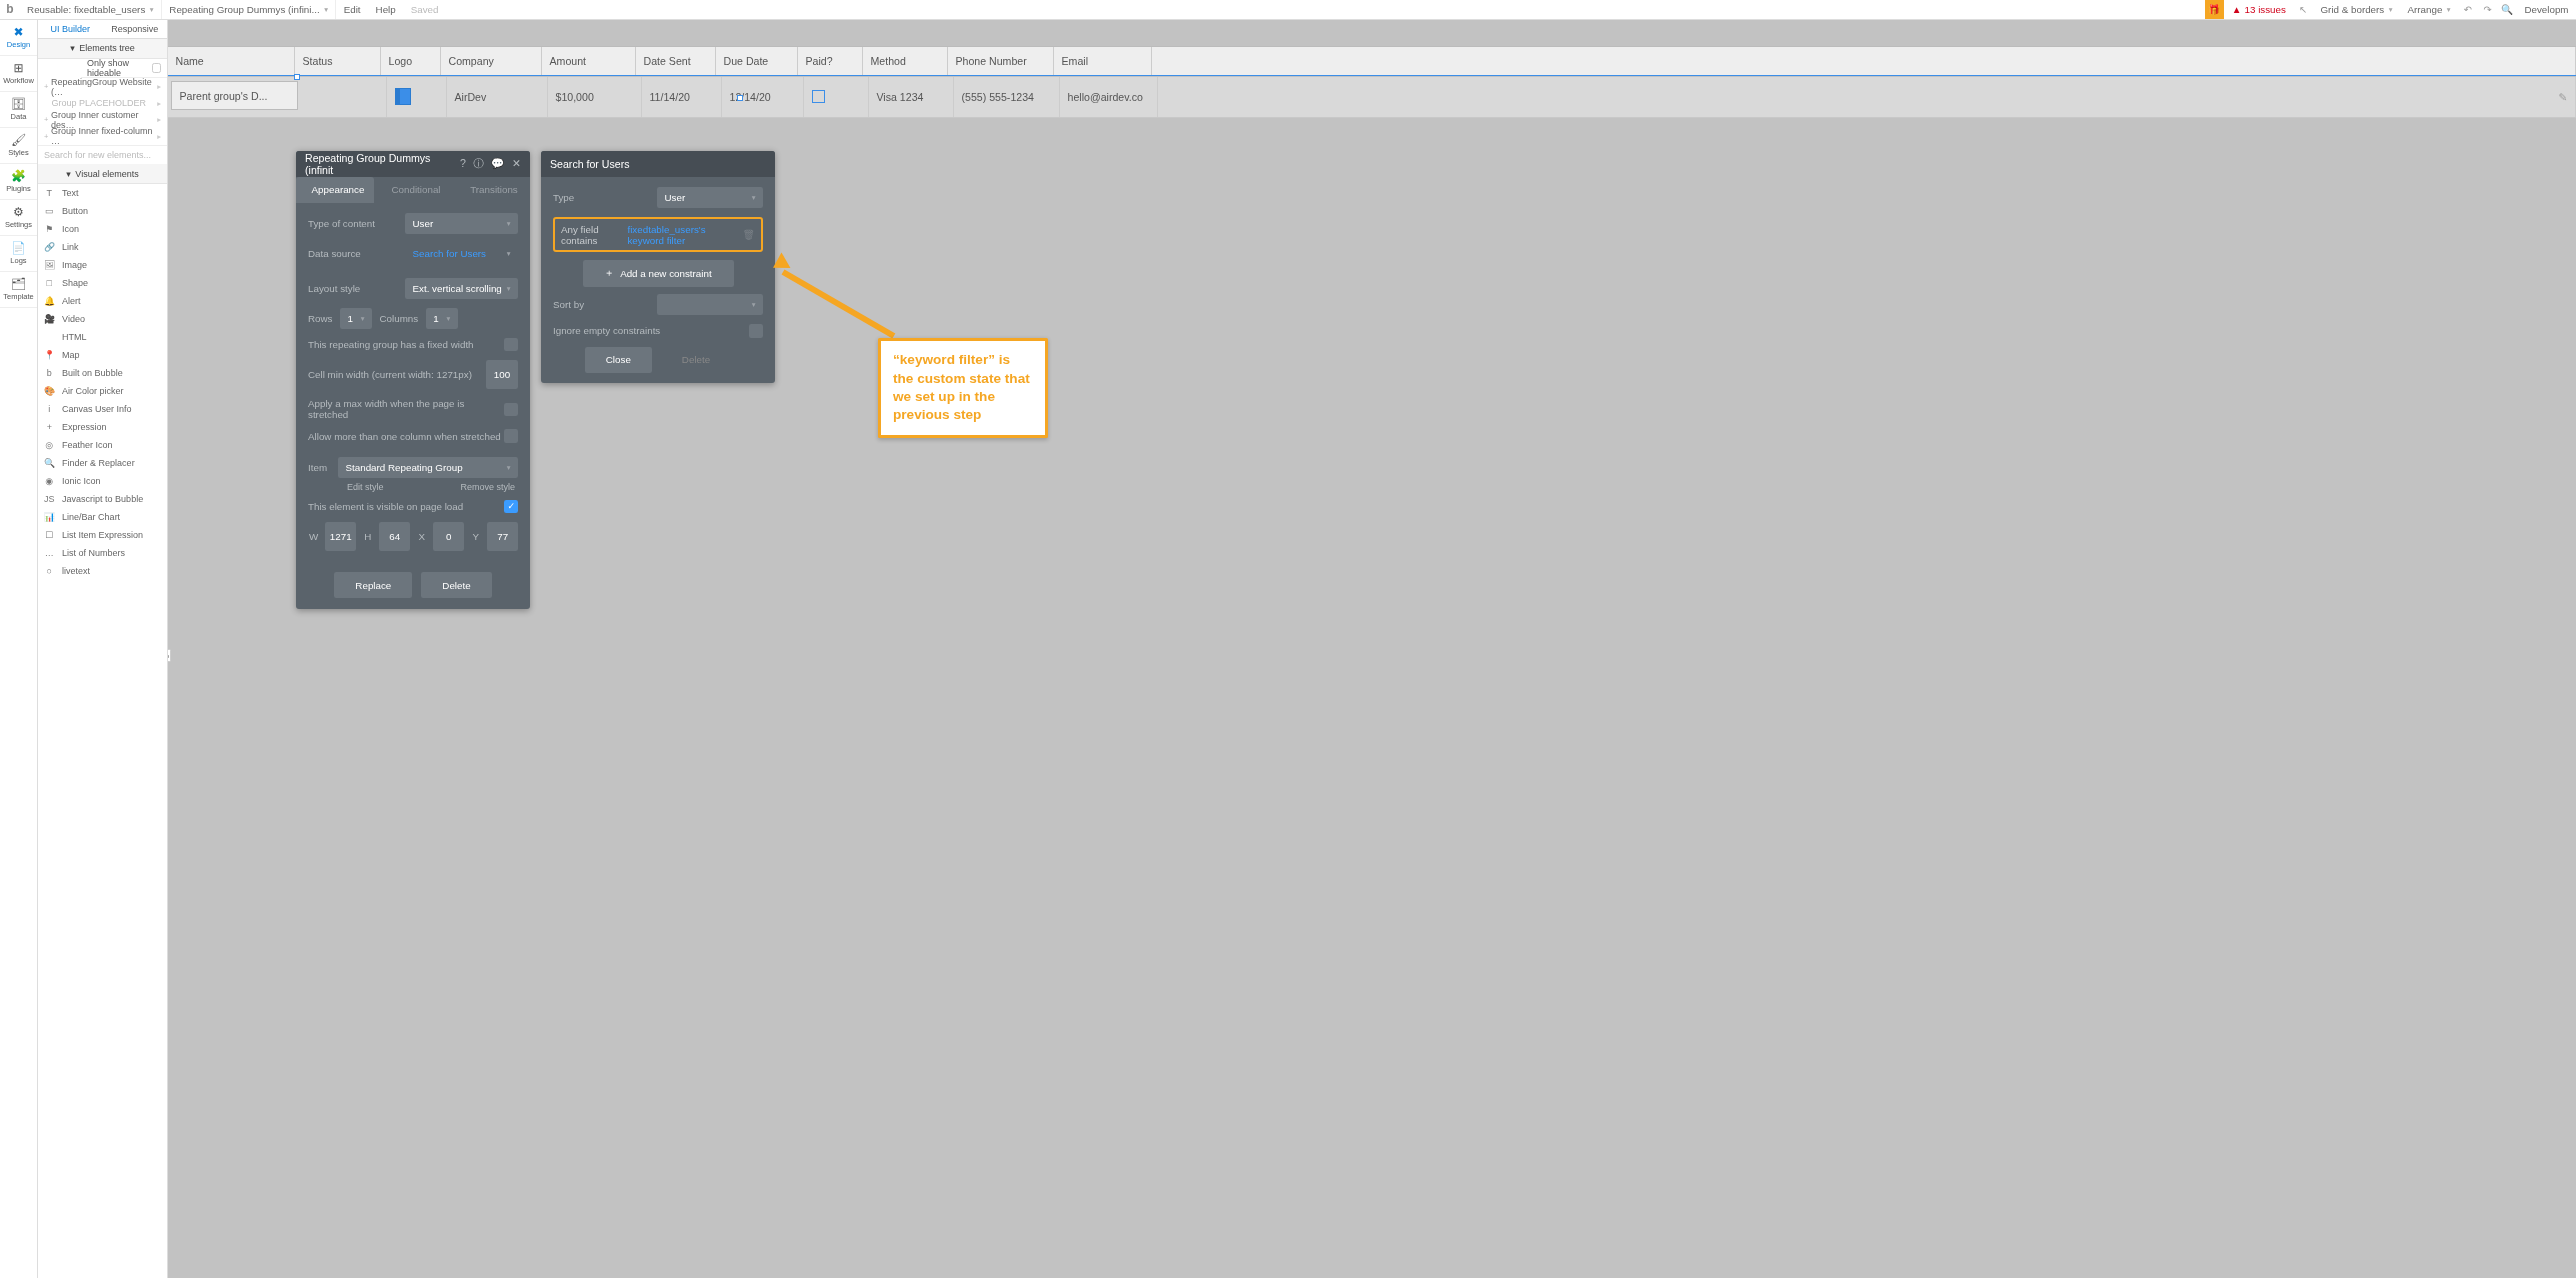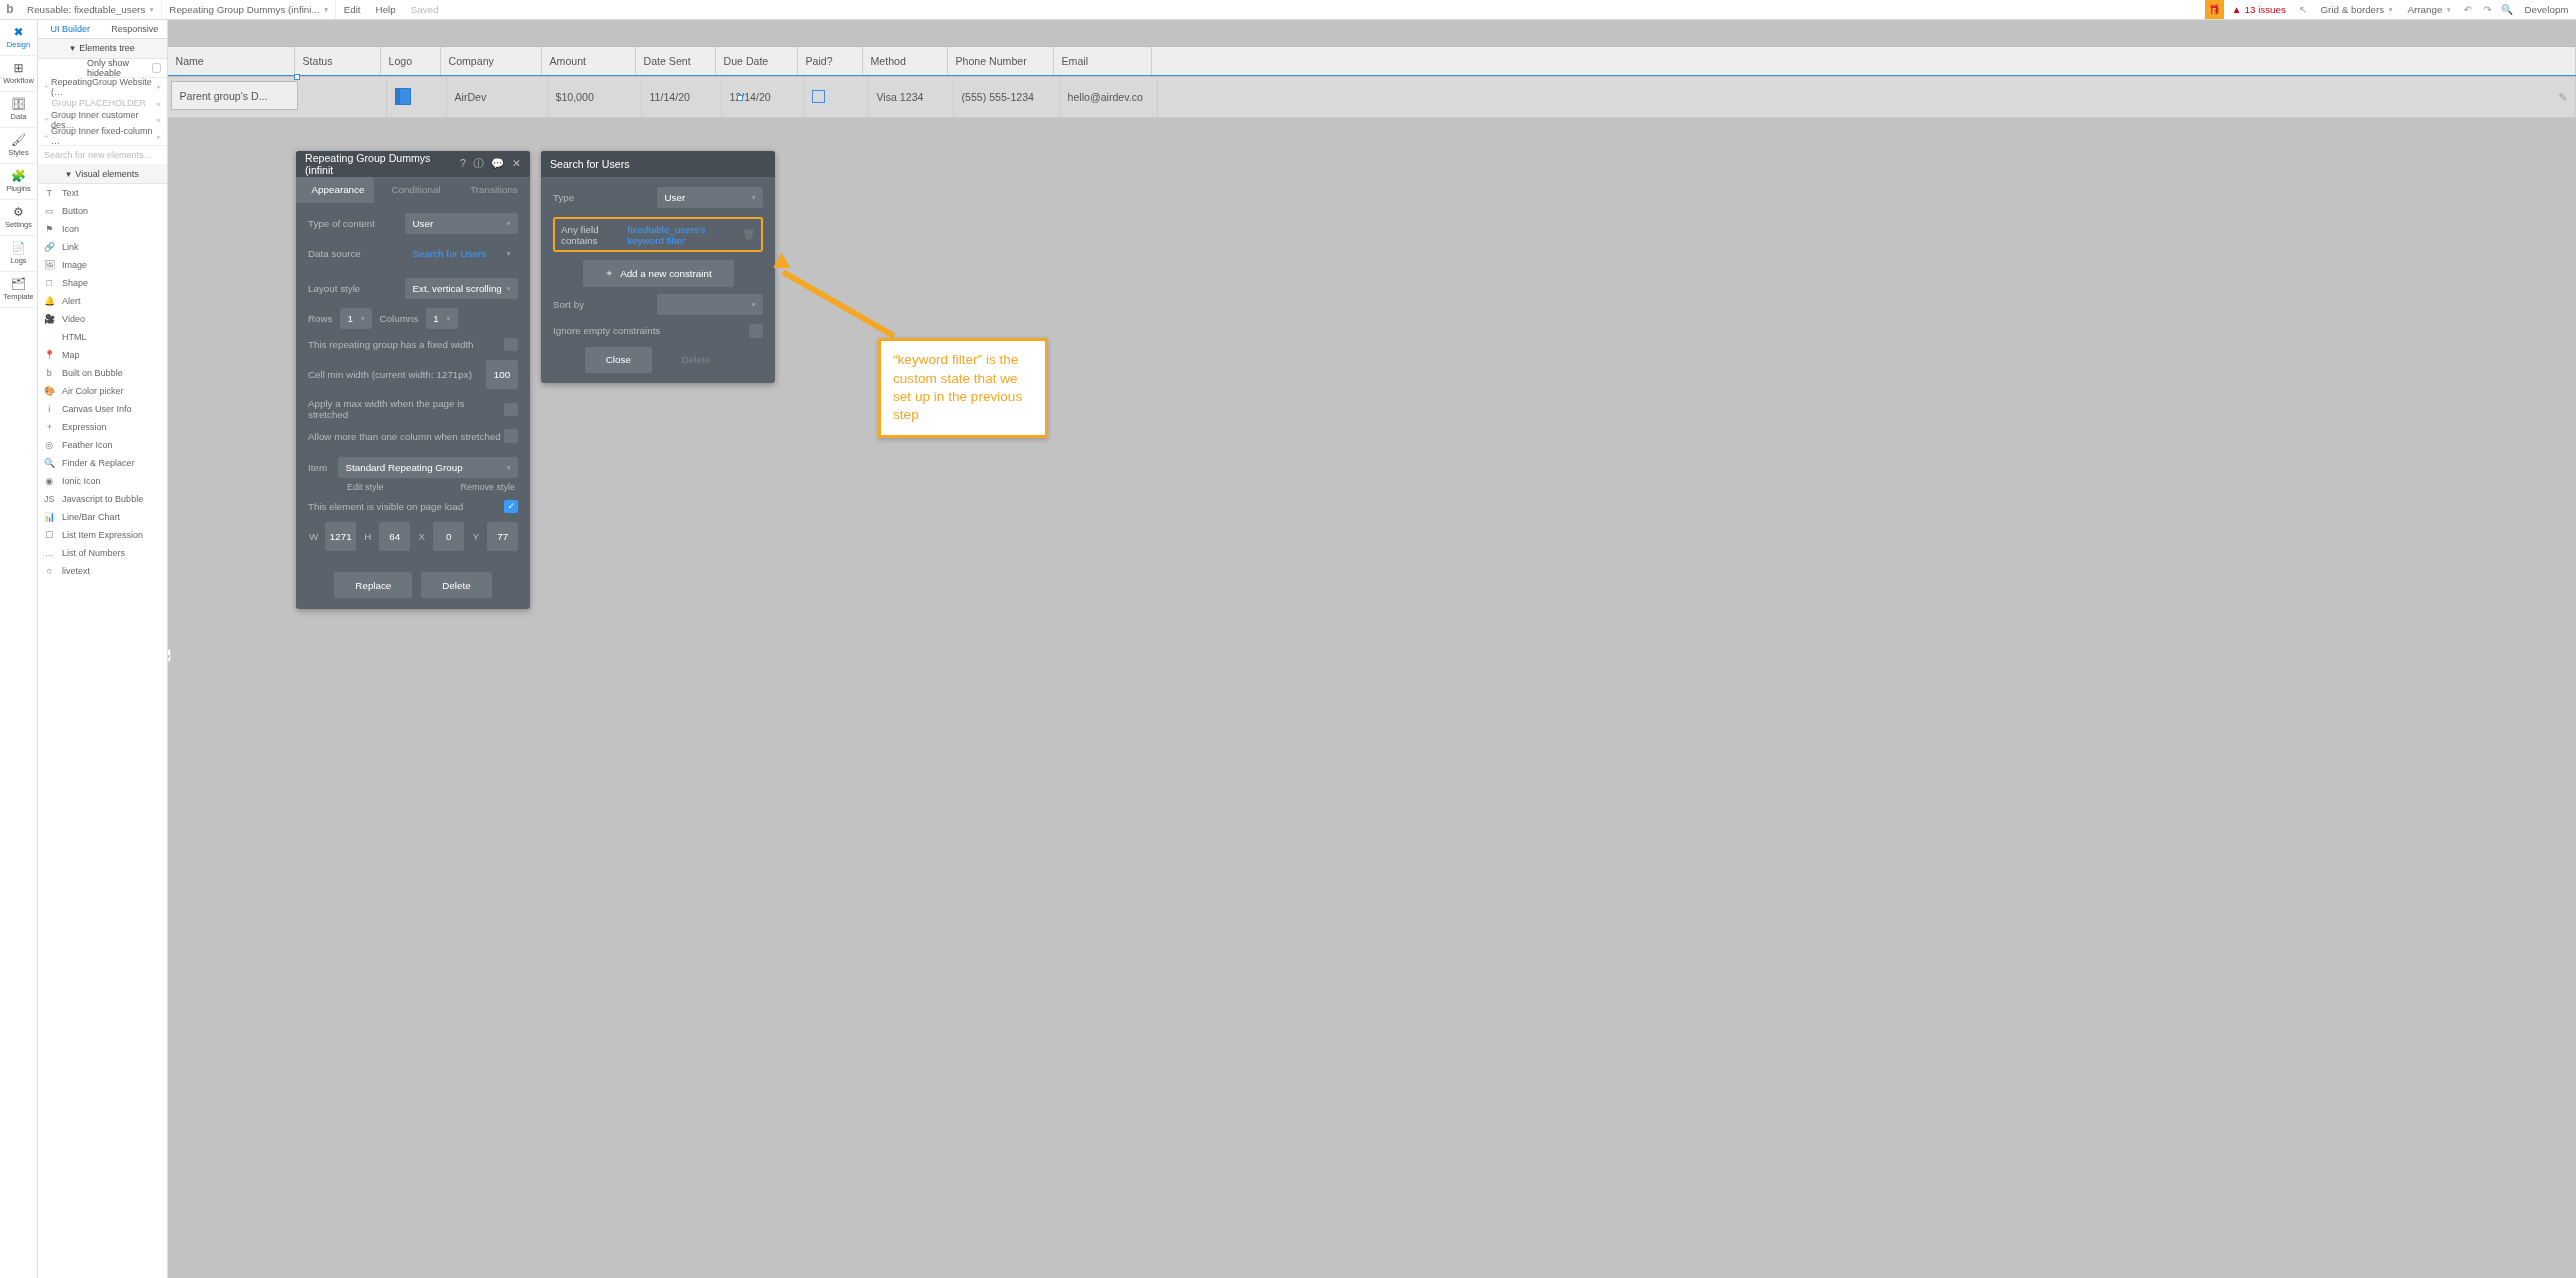--- a/index.html
+++ b/index.html
@@ -65,21 +65,21 @@
 .panel .btn{background:#6c757d;height:26px;padding:0 21px;display:flex;align-items:center;justify-content:center;border-radius:2.3px;color:#fff;}
 .panel .btn.ghost{background:transparent;color:#888;}
 .panel .styleactions{display:flex;justify-content:space-between;padding:0 3px;color:#b5bbbf;font-size:9px;margin-top:-4.5px;margin-bottom:7.5px;}
 .panel .coords{display:flex;align-items:center;gap:6px;margin-top:7.5px;}
 .panel .coords .lab{color:#b5bbbf;width:12px;text-align:center;}
 .constraint-hi{border:2.3px solid #f5a623;border-radius:3px;padding:4.5px 6px;display:flex;align-items:center;gap:6px;background:#5a636b;}
 .constraint-hi .v{color:#3b9cff;}
 .constraint-hi .del{margin-left:auto;color:#7a8087;}
 .addc{height:27px;background:#6c757d;border-radius:2.3px;display:flex;align-items:center;justify-content:center;gap:6px;color:#fff;margin:7.5px auto;width:151px;}
 
-.annot{position:absolute;background:#fff;border:3px solid #f5a623;padding:10.6px 12px;font-size:13.6px;color:#f5a623;font-weight:400;line-height:1.35;border-radius:1.5px;box-shadow:0 1.5px 4.5px rgba(0,0,0,.2);}
+.annot{position:absolute;background:#fff;border:3px solid #f5a623;padding:10.6px 12px;font-size:13.6px;color:#f5a623;font-weight:700;line-height:1.35;border-radius:1.5px;box-shadow:0 1.5px 4.5px rgba(0,0,0,.2);}
 .arrowline{position:absolute;background:#f5a623;height:6px;transform-origin:left center;}
 .arrowhead{position:absolute;width:0;height:0;border-top:9px solid transparent;border-bottom:9px solid transparent;border-right:15px solid #f5a623;}
 .collapse-handle{position:absolute;left:-4.5px;top:50%;width:7.5px;height:13.6px;background:#fff;border:0.8px solid #ccc;display:flex;align-items:center;justify-content:center;font-size:6px;color:#888;border-radius:1.5px;}
 </style>
 </head>
 <body>
 
 <div class="topbar">
   <div class="logo">b</div>
   <div class="seg dd">Reusable: fixedtable_users</div>

